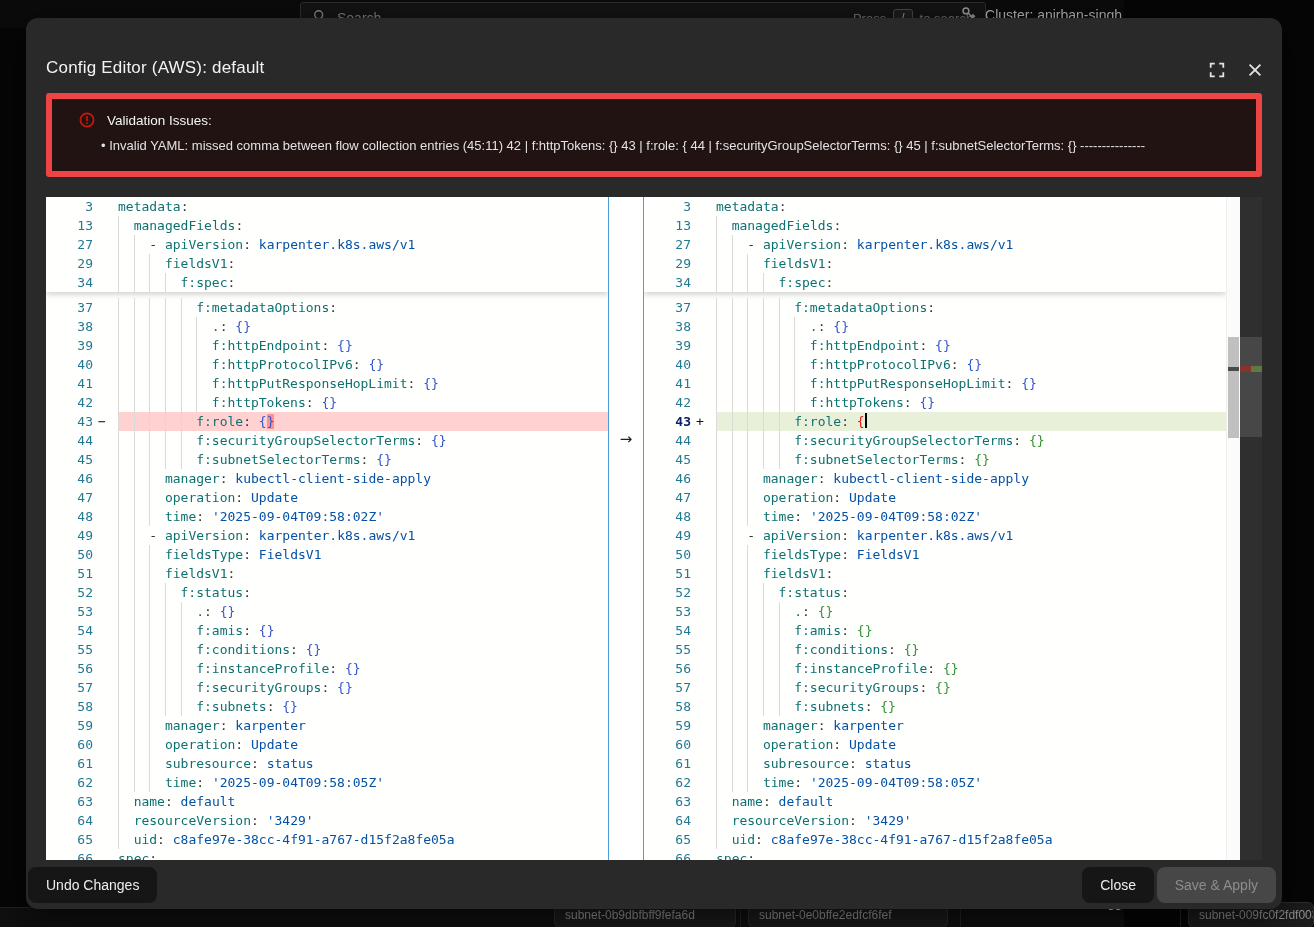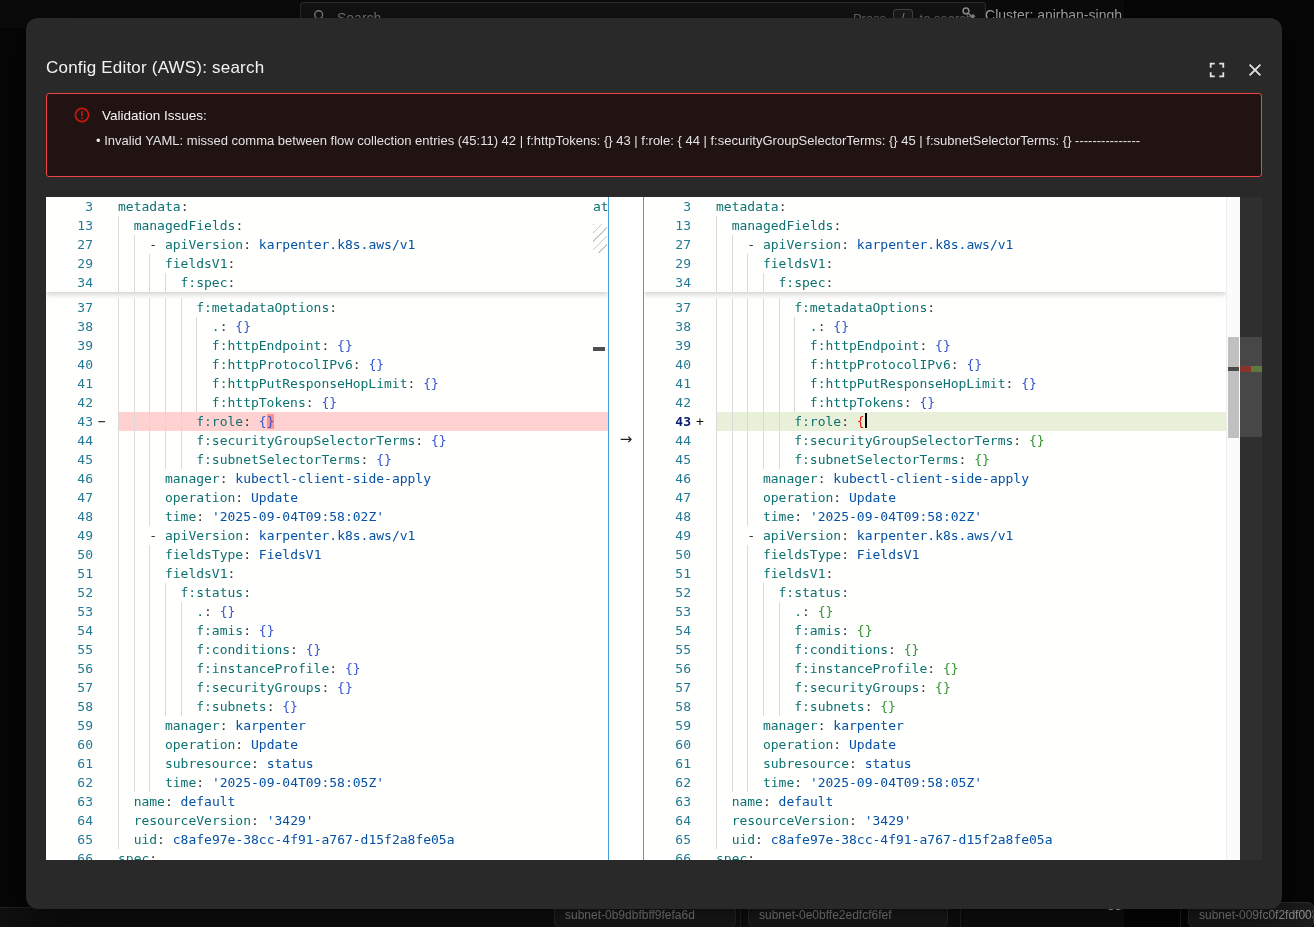--- a/index.html
+++ b/index.html
@@ -20,21 +20,21 @@
 
   
   .modal{position:absolute;left:26px;top:18px;width:1256px;height:891px;background:#292929;border-radius:12px;box-shadow:0 10px 40px rgba(0,0,0,.65);z-index:5}
   .modal-title{position:absolute;left:20px;top:40px;font-size:17px;color:#f3f3f3;font-weight:500;letter-spacing:.2px}
   .icon-btn{position:absolute;top:42px;width:22px;height:22px;color:#e3e3e3;cursor:pointer;background:none;border:none}
   .icon-btn svg{width:18px;height:18px;stroke:#e3e3e3;stroke-width:2;fill:none}
   .expand-btn{right:54px}
   .close-btn-x{right:16px}
 
   
-  .alert{position:absolute;left:20px;right:20px;top:75px;height:84px;background:#201312;border:1px solid #ef4444;border-radius:3px;padding:13px 16px 0 27px}
+  .alert{position:absolute;left:20px;right:20px;top:75px;height:84px;background:#201312;border:6px solid #ef4444;border-radius:3px;padding:13px 16px 0 27px}
   .alert-head{display:flex;gap:12px;align-items:center;color:#f5f5f5;font-size:13.5px}
   .alert-icon svg{width:16px;height:16px;display:block}
   .alert-body{margin-top:7px;color:#e2e2e2;font-size:13px;line-height:21px}
   .msg1{padding-left:32px;text-indent:-10px}
   .msg2{padding-left:42px}
 
   
   .diff{position:absolute;left:20px;right:20px;top:179px;height:663px}
   .pane{position:absolute;top:0;bottom:0;background:#fffffe;overflow:hidden}
   .pane-left{left:0;width:562px}
@@ -118,21 +118,21 @@
     <div class="bs-sep" style="left:740px"></div>
     <div class="bs-sep" style="left:960px"></div>
     <div class="bs-sep" style="left:1180px"></div>
     <span class="chip" style="left:554px;width:182px">subnet-0b9dbfbff9fefa6d</span>
     <span class="chip" style="left:748px;width:200px">subnet-0e0bffe2edfcf6fef</span>
     <span class="chip" style="left:1188px;width:126px">subnet-009fc0f2fdf00353</span>
     <span class="bs-num">53</span>
   </div>
 
   <div class="modal">
-    <div class="modal-title">Config Editor (AWS): search</div>
+    <div class="modal-title">Config Editor (AWS): default</div>
     <button class="icon-btn expand-btn" title="">
       <svg viewBox="0 0 20 20">
           <path d="M3 7.5V3h4.5 M12.5 3H17v4.5 M17 12.5V17h-4.5 M7.5 17H3v-4.5"></path>
         </svg>
     </button>
     <button class="icon-btn close-btn-x" title="">
       <svg viewBox="0 0 20 20">
           <path d="M4 4 L16 16 M16 4 L4 16"></path>
         </svg>
     </button>
@@ -187,25 +187,20 @@
             <div class="row"><span class="num">58</span><span class="sign"></span><span class="ct"><span class="ws" style="width: 78.2px;"></span><span class="key">f:subnets</span><span class="punc">:</span><span class="punc"> </span><span class="v-brace">{}</span></span></div>
             <div class="row"><span class="num">59</span><span class="sign"></span><span class="ct"><span class="ws" style="width: 46.92px;"></span><span class="key">manager</span><span class="punc">:</span><span class="punc"> </span><span class="v-plain">karpenter</span></span></div>
             <div class="row"><span class="num">60</span><span class="sign"></span><span class="ct"><span class="ws" style="width: 46.92px;"></span><span class="key">operation</span><span class="punc">:</span><span class="punc"> </span><span class="v-plain">Update</span></span></div>
             <div class="row"><span class="num">61</span><span class="sign"></span><span class="ct"><span class="ws" style="width: 46.92px;"></span><span class="key">subresource</span><span class="punc">:</span><span class="punc"> </span><span class="v-plain">status</span></span></div>
             <div class="row"><span class="num">62</span><span class="sign"></span><span class="ct"><span class="ws" style="width: 46.92px;"></span><span class="key">time</span><span class="punc">:</span><span class="punc"> </span><span class="v-plain">'2025-09-04T09:58:05Z'</span></span></div>
             <div class="row"><span class="num">63</span><span class="sign"></span><span class="ct"><span class="ws" style="width: 15.64px;"></span><span class="key">name</span><span class="punc">:</span><span class="punc"> </span><span class="v-plain">default</span></span></div>
             <div class="row"><span class="num">64</span><span class="sign"></span><span class="ct"><span class="ws" style="width: 15.64px;"></span><span class="key">resourceVersion</span><span class="punc">:</span><span class="punc"> </span><span class="v-plain">'3429'</span></span></div>
             <div class="row"><span class="num">65</span><span class="sign"></span><span class="ct"><span class="ws" style="width: 15.64px;"></span><span class="key">uid</span><span class="punc">:</span><span class="punc"> </span><span class="v-plain">c8afe97e-38cc-4f91-a767-d15f2a8fe05a</span></span></div>
             <div class="row"><span class="num">66</span><span class="sign"></span><span class="ct"><span class="ws" style="width: 0px;"></span><span class="key">spec</span><span class="punc">:</span></span></div>
           </div>
-        <div class="lov">
-          <span class="lov-text">at</span>
-          <span class="lov-hatch"></span>
-          <span class="lov-dash"></span>
-        </div>
       </div>
 
       <div class="gutter">
         <div class="revert">→</div>
       </div>
 
       <div class="pane pane-right">
         <div class="sticky" id="sticky-right">
             <div class="row"><span class="num">3</span><span class="sign"></span><span class="ct"><span class="ws" style="width: 0px;"></span><span class="key">metadata</span><span class="punc">:</span></span></div>
             <div class="row"><span class="num">13</span><span class="sign"></span><span class="ct"><span class="ws" style="width: 15.64px;"></span><span class="key">managedFields</span><span class="punc">:</span></span></div>
@@ -251,14 +246,19 @@
         <div class="thumb"></div>
         <div class="vdash"></div>
       </div>
       <div class="overview">
         <div class="ovr-slider"></div>
         <div class="ovr-red"></div>
         <div class="ovr-green"></div>
       </div>
     </div>
 
+    <div class="footer">
+      <button class="btn btn-dark undo">Undo Changes</button>
+      <button class="btn btn-dark close-b">Close</button>
+      <button class="btn btn-disabled save-b" disabled="">Save &amp; Apply</button>
+    </div>
   </div>
 </div>
 
 </body></html>

